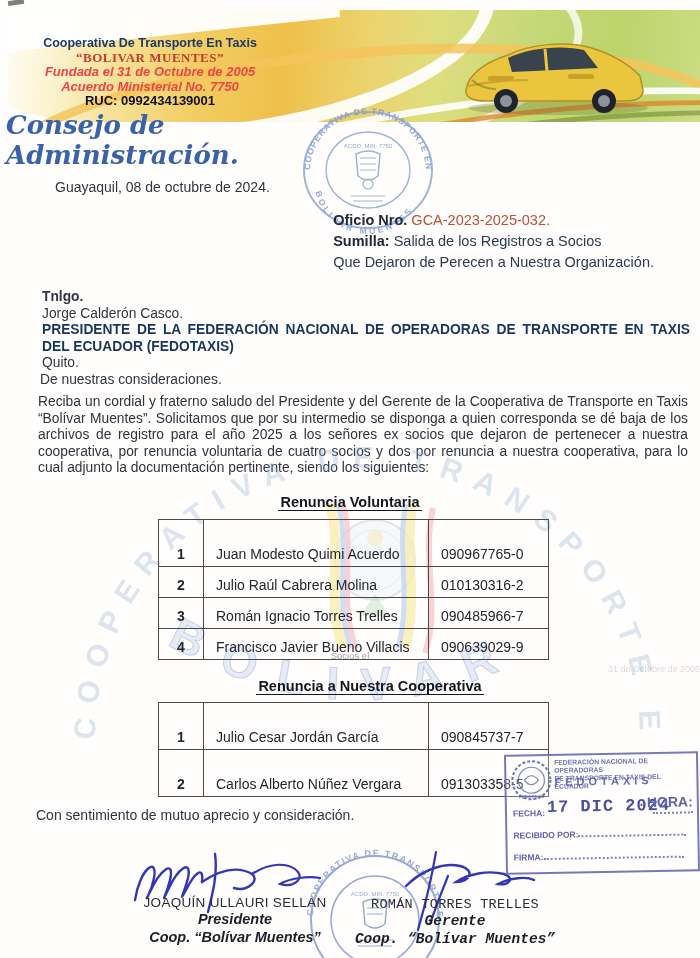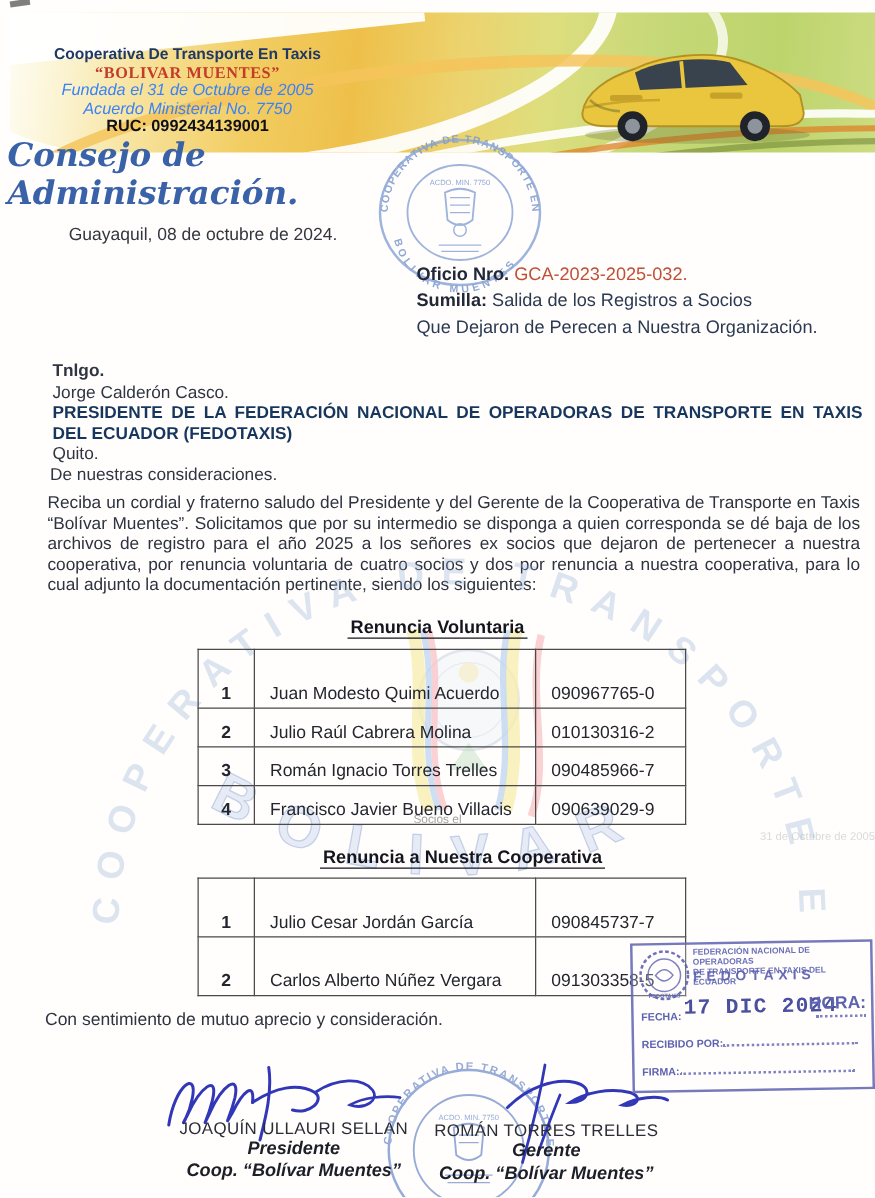--- a/index.html
+++ b/index.html
@@ -25,21 +25,21 @@
     border-radius:50%;border:5px solid rgba(110,130,50,.55);transform:rotate(-4deg);}
   .banner .wedge{position:absolute;left:-30px;top:-34px;width:360px;height:60px;
     background:rgba(255,255,255,.95);transform:rotate(-6deg);}
   .speck{left:8px;top:0px;width:16px;height:5px;background:#3a3a3a;opacity:.65;
     transform:rotate(-8deg);}
   
   .hblock{left:30px;top:36px;width:240px;text-align:center;line-height:14.5px;}
   .h-org{font-weight:bold;color:#1f3864;font-size:12.5px;}
   .h-name{font-weight:bold;color:#c43b2a;font-size:13px;letter-spacing:.5px;
     font-family:"Liberation Serif",serif;}
-  .h-it{font-style:italic;font-weight:normal;color:#3b82f6;font-size:13px;}
+  .h-it{font-style:italic;font-weight:bold;color:#ef4444;font-size:13px;}
   .h-ruc{font-weight:bold;color:#101014;font-size:13px;}
   .council{left:6px;top:110px;width:300px;font-family:"DejaVu Serif",serif;
     font-style:italic;font-weight:bold;font-size:26px;color:#3a62a8;}
   
   .dateline{left:55px;top:179px;font-size:14px;color:#33363f;}
   .oficio{right:46px;top:210px;text-align:left;font-size:14.5px;line-height:21px;color:#2b3a52;}
   .oficio b{color:#222838;}
   .onum{color:#c05035;}
   .addr{left:42px;top:289px;width:648px;font-size:13.8px;line-height:16.5px;color:#2f3542;}
   .addr .pos{font-weight:bold;color:#17365d;text-align:justify;}
@@ -277,21 +277,21 @@
     <path d="M28,40 C44,24 66,16 82,20 C98,24 92,36 78,36 C90,28 110,24 126,28 C138,32 130,40 120,38
              C132,32 148,30 156,34" fill="none" stroke="#3237b8" stroke-width="2.4" stroke-linecap="round"></path>
     <path d="M58,6 C54,30 48,56 40,84 M70,30 C62,50 56,66 52,78" fill="none" stroke="#3237b8" stroke-width="2.2" stroke-linecap="round"></path>
   </svg>
 
   <div class="abs sigblock" style="left:115px;top:895px;width:240px;">
     <div class="nm">JOAQUÍN ULLAURI SELLAN</div>
     <div class="rl">Presidente</div>
     <div class="org">Coop. “Bolívar Muentes”</div>
   </div>
-  <div class="abs sigblock" style="left:317px;top:897px;width:240px;">
+  <div class="abs sigblock" style="left:335px;top:897px;width:240px;font-family:Liberation Mono, monospace;">
     <div class="nm">ROMÁN TORRES TRELLES</div>
     <div class="rl">Gerente</div>
     <div class="org">Coop. “Bolívar Muentes”</div>
   </div>
 
   <div class="abs fstamp">
     <svg class="abs" style="left:2px;top:2px;" width="46" height="46" viewBox="0 0 46 46">
       <circle cx="23" cy="22" r="19" fill="none" stroke="rgba(94,99,176,.9)" stroke-width="2" stroke-dasharray="3,2"></circle>
       <circle cx="23" cy="22" r="13" fill="none" stroke="rgba(94,99,176,.8)" stroke-width="1.2"></circle>
       <path d="M16,22 q7,-9 14,0 q-7,9 -14,0 Z" fill="none" stroke="rgba(94,99,176,.8)" stroke-width="1.2"></path>

